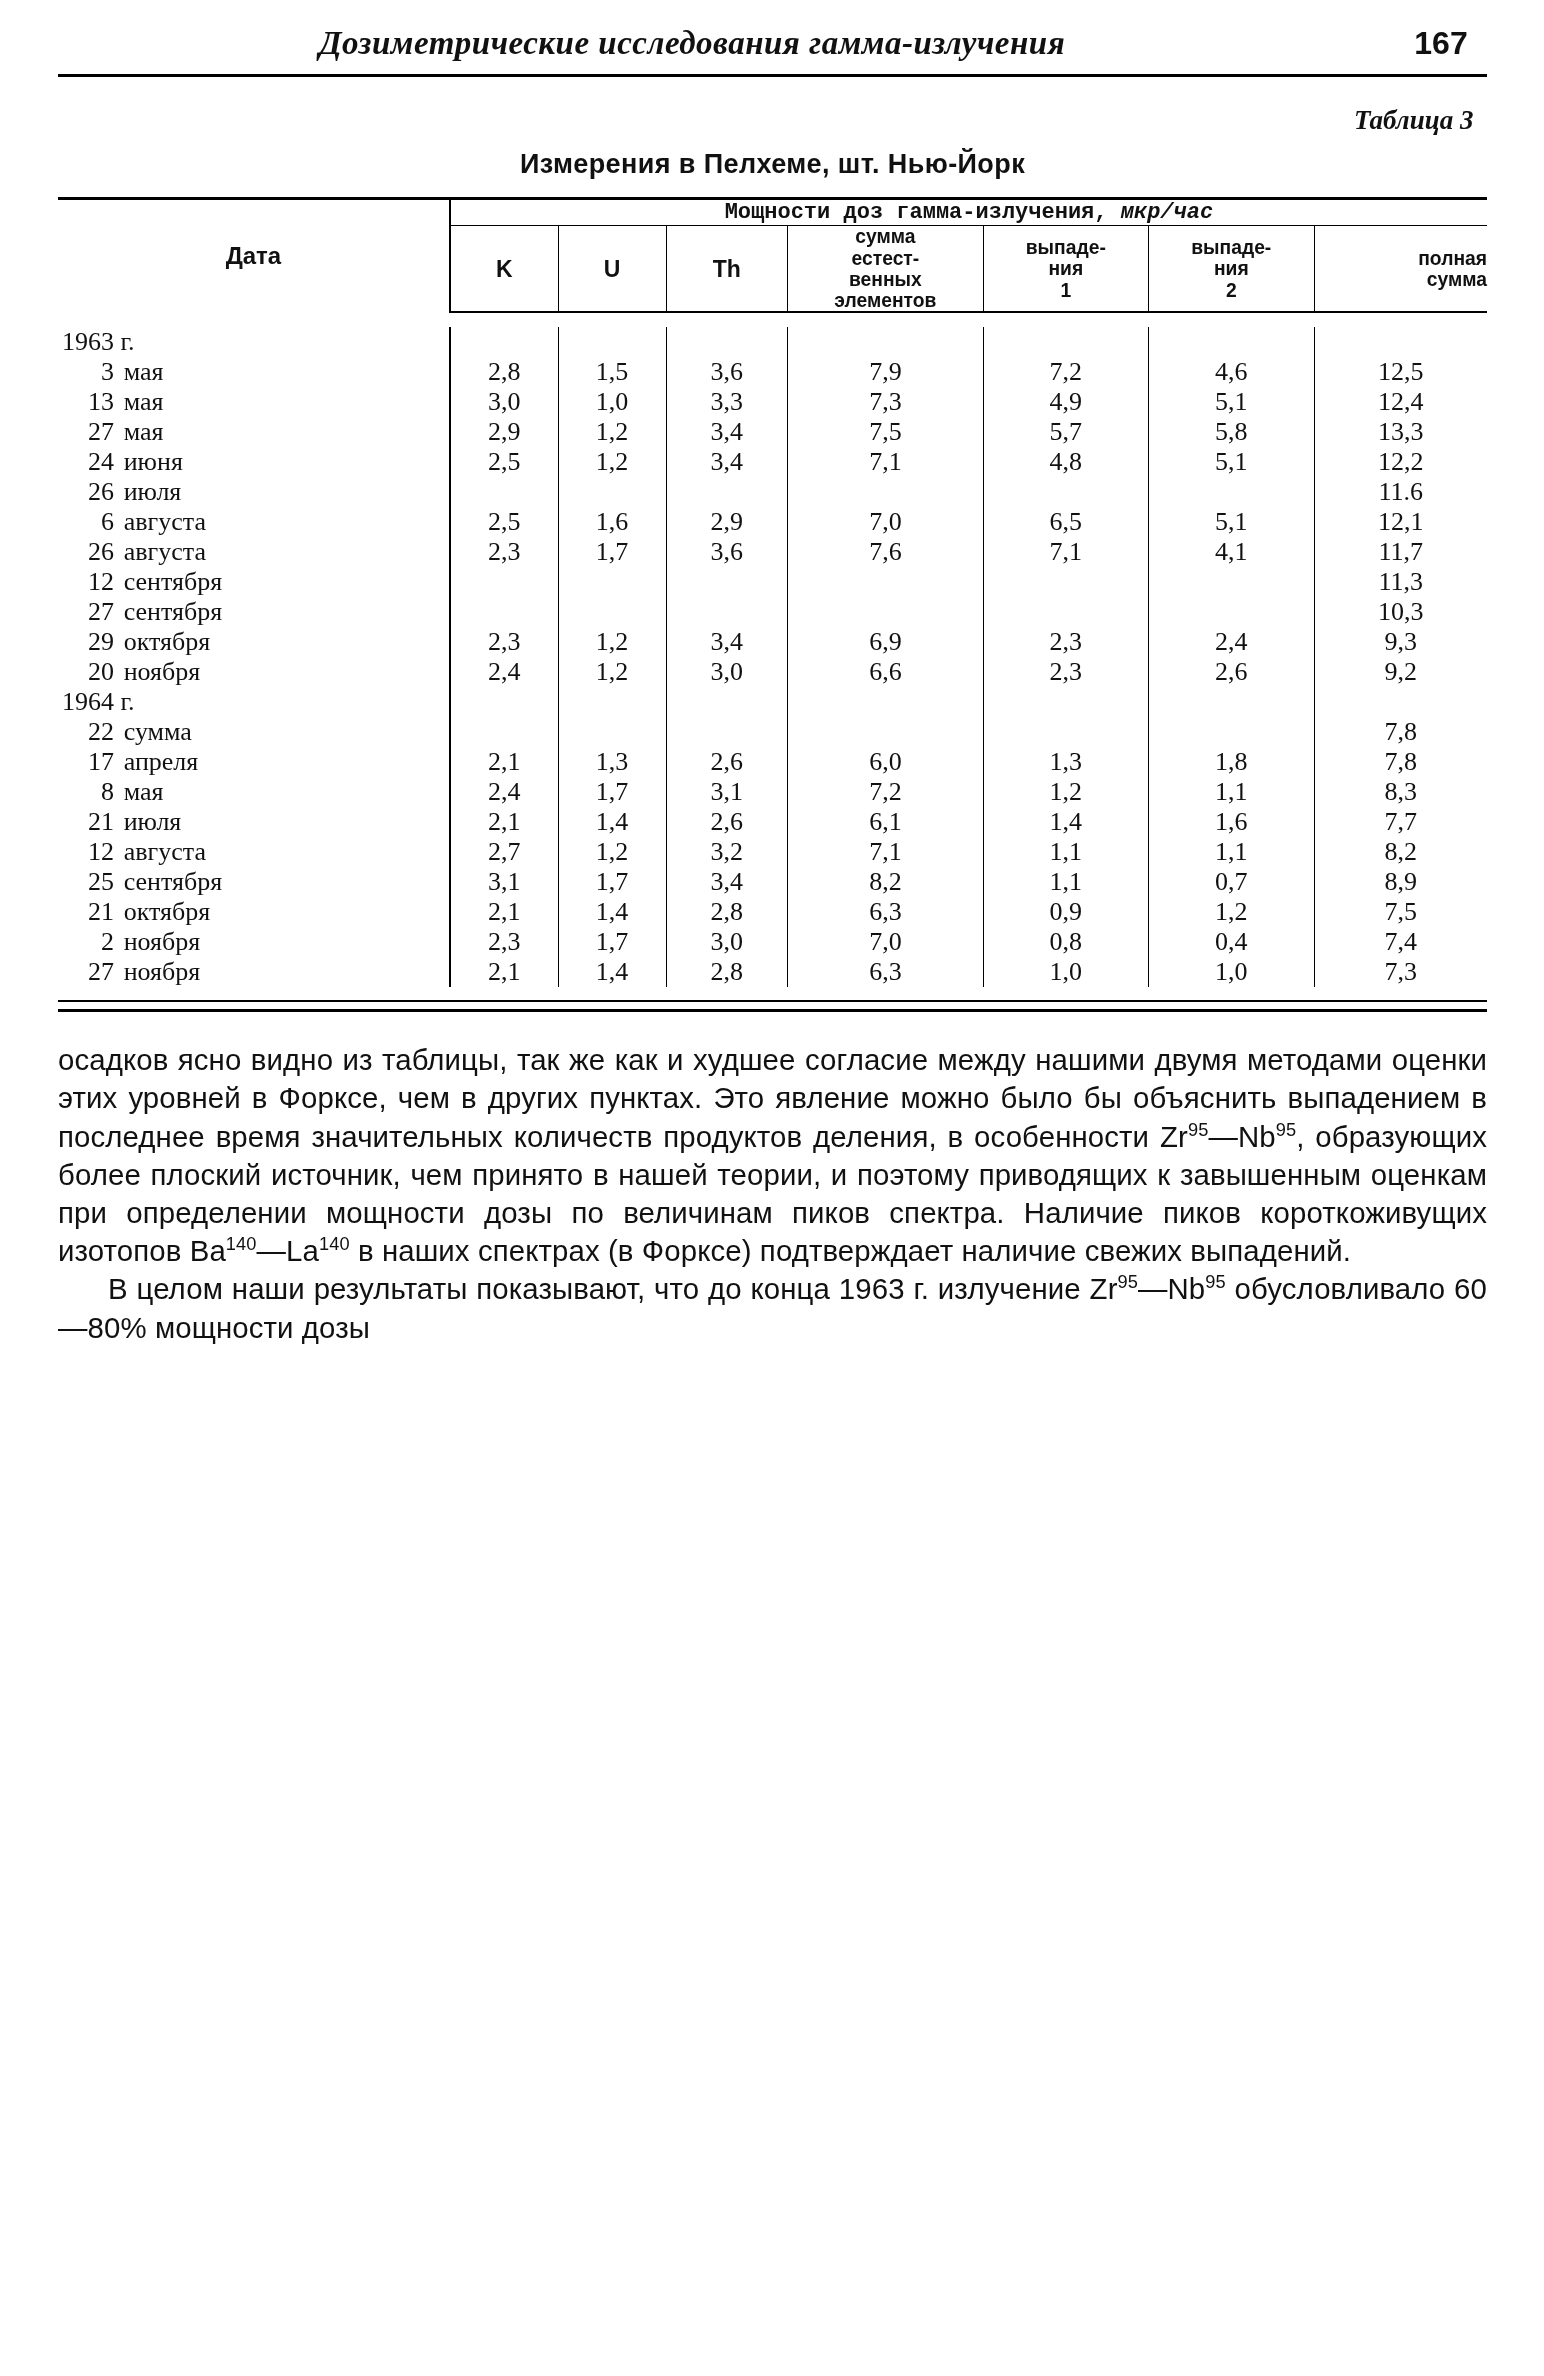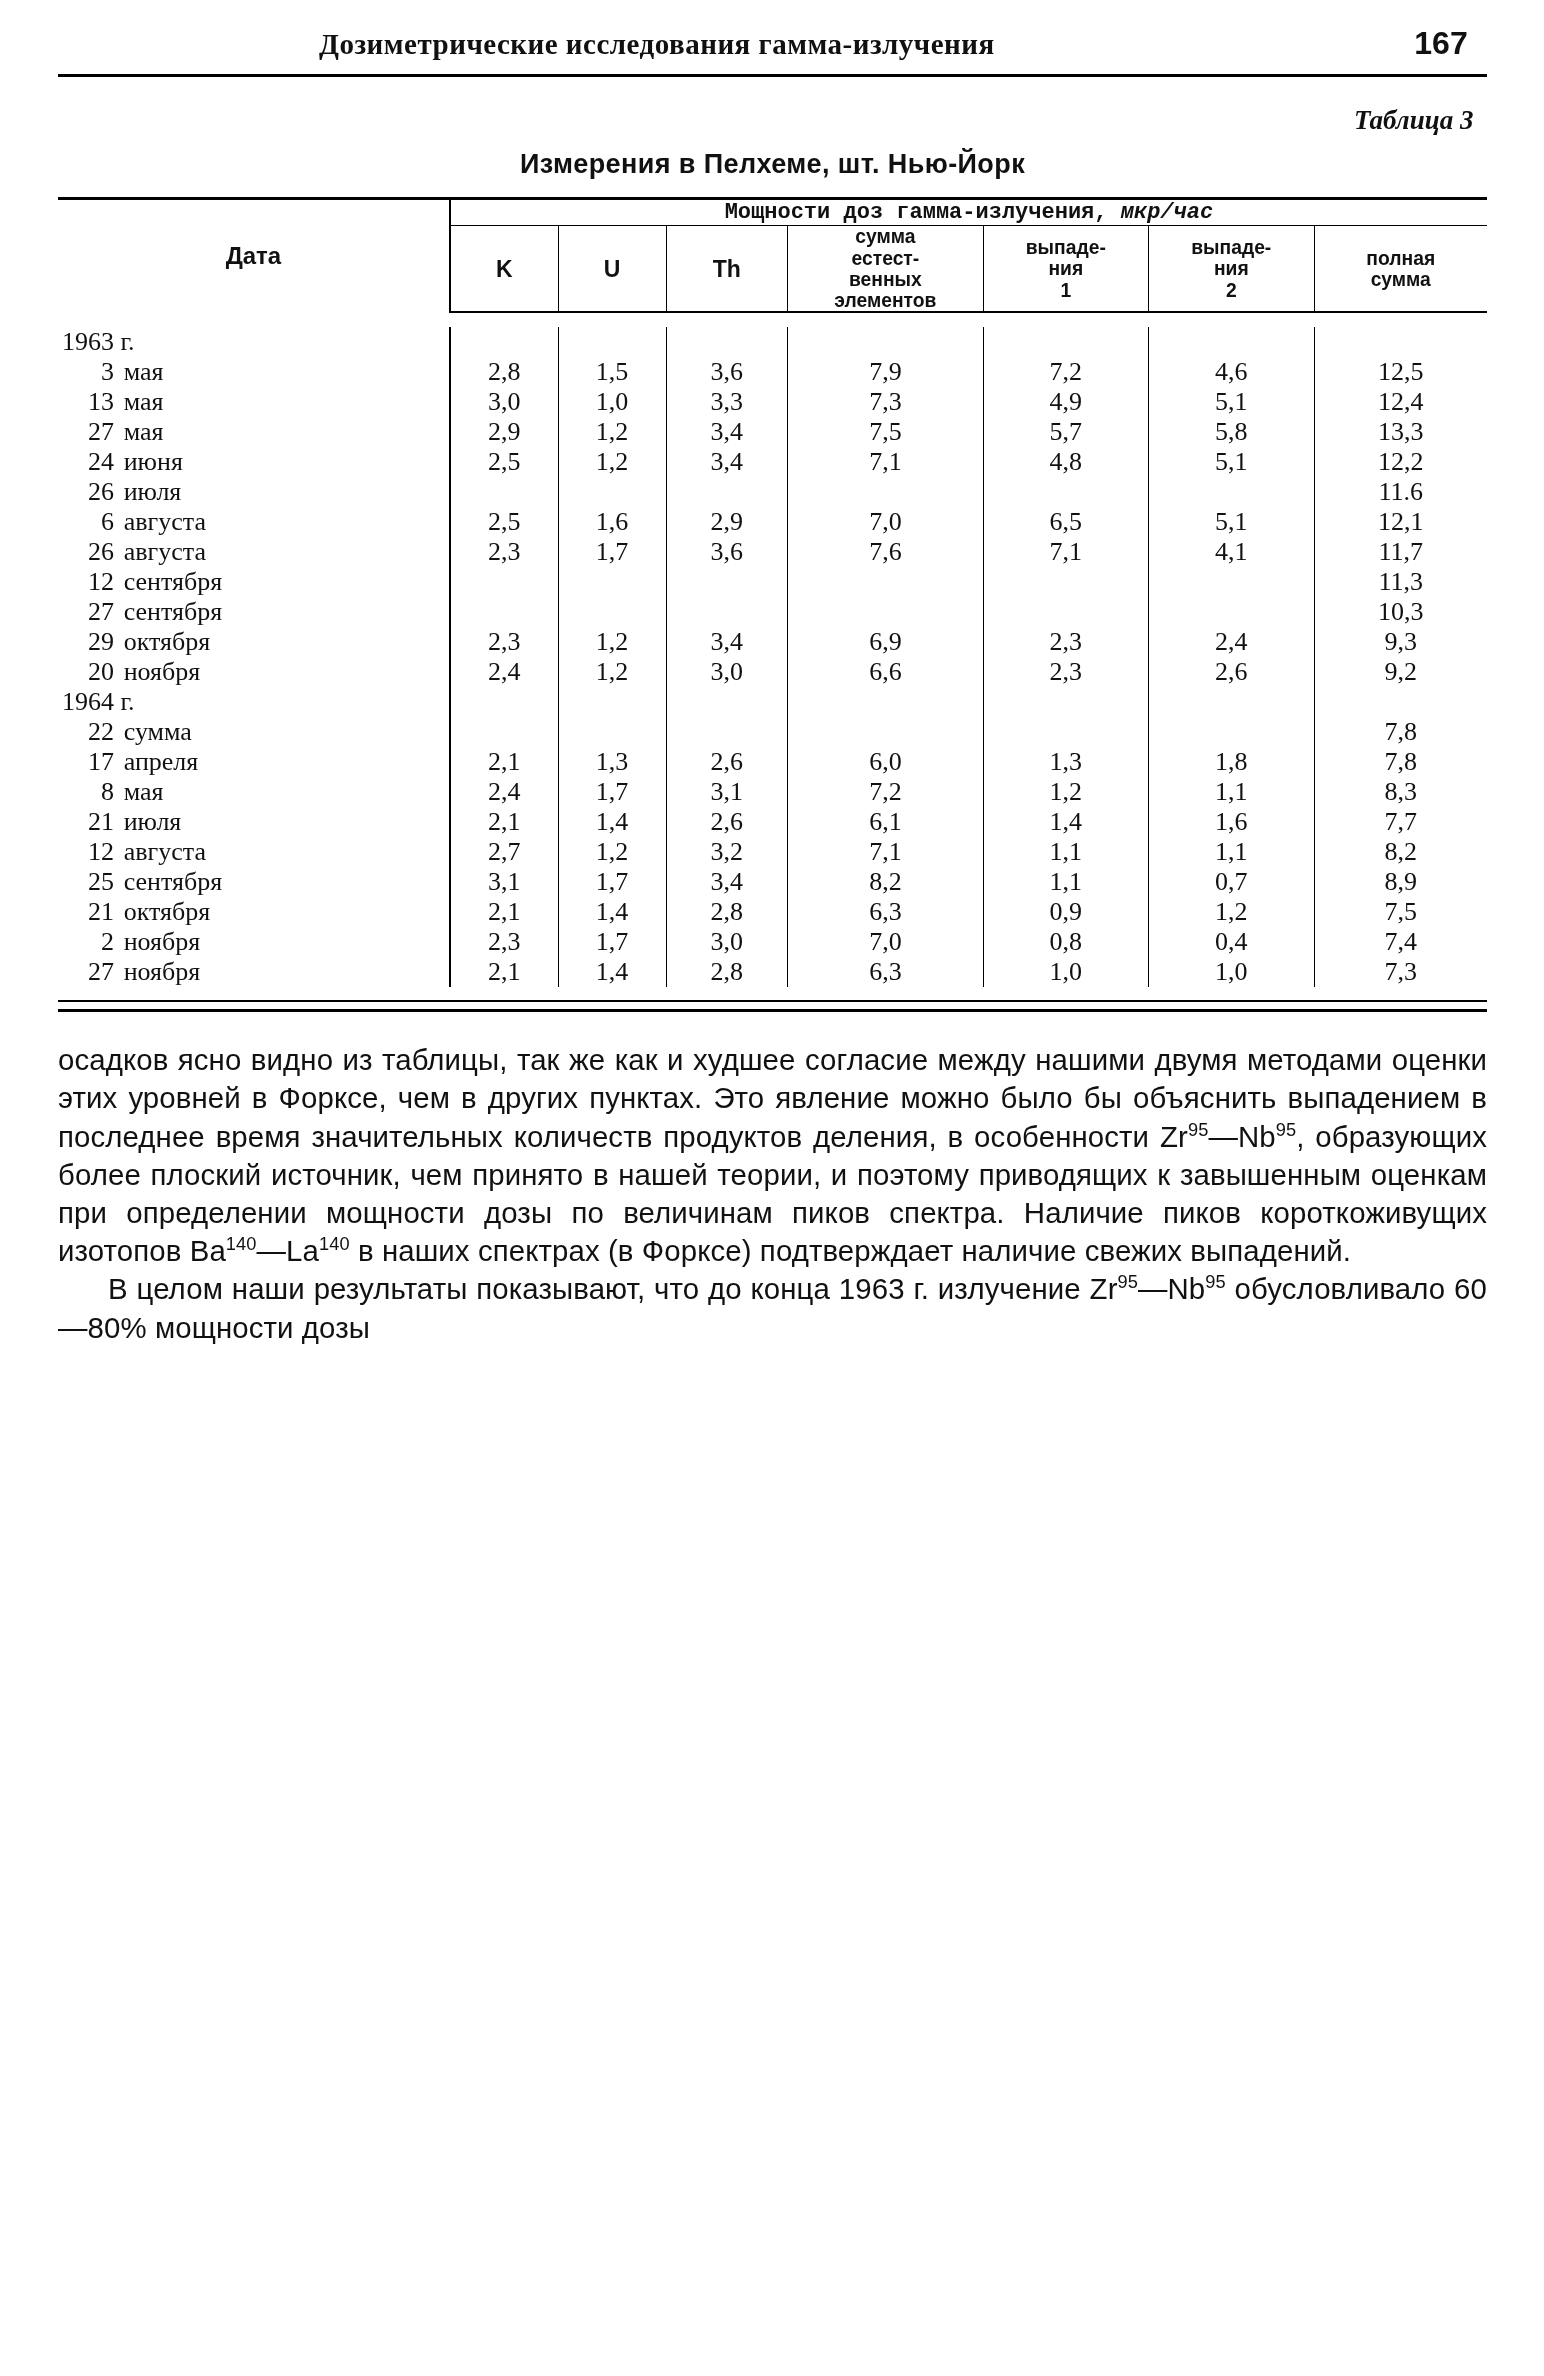--- a/index.html
+++ b/index.html
@@ -23,22 +23,23 @@
   }
 
   
   .runhead {
     display: flex;
     align-items: baseline;
     justify-content: space-between;
     padding: 0 19.3px 0 261px;
   }
   .runhead-title {
-    font-weight: bold;
-    font-size: 29px;
+    font-style: italic;
+    font-weight: bold;
+    font-size: 33px;
     letter-spacing: 0.5px;
     white-space: nowrap;
   }
   .runhead-page {
     font-weight: bold;
     font-size: 32px;
     font-family: "Liberation Sans", sans-serif;
   }
   .rule-thick {
     border-top: 3.9px solid #000;
@@ -102,21 +103,21 @@
     font-weight: bold;
     font-size: 23px;
     line-height: 1.05;
     padding: 5.8px 3.9px 9.7px 3.9px;
     border-right: 1px solid #000;
   }
   .hd-cell.small {
     font-size: 19.3px;
     line-height: 1.1;
   }
-  .hd-cell.last { border-right: none; }
+  .hd-cell.last { border-right: none; text-align: right; }
   .hd-row-bottom td { border-bottom: 2.9px solid #000; }
 
   
   td.date {
     text-align: left;
     font-size: 26px;
     padding: 2.9px 0 2.9px 0;
     border-right: 2.9px solid #000;
     white-space: nowrap;
   }

